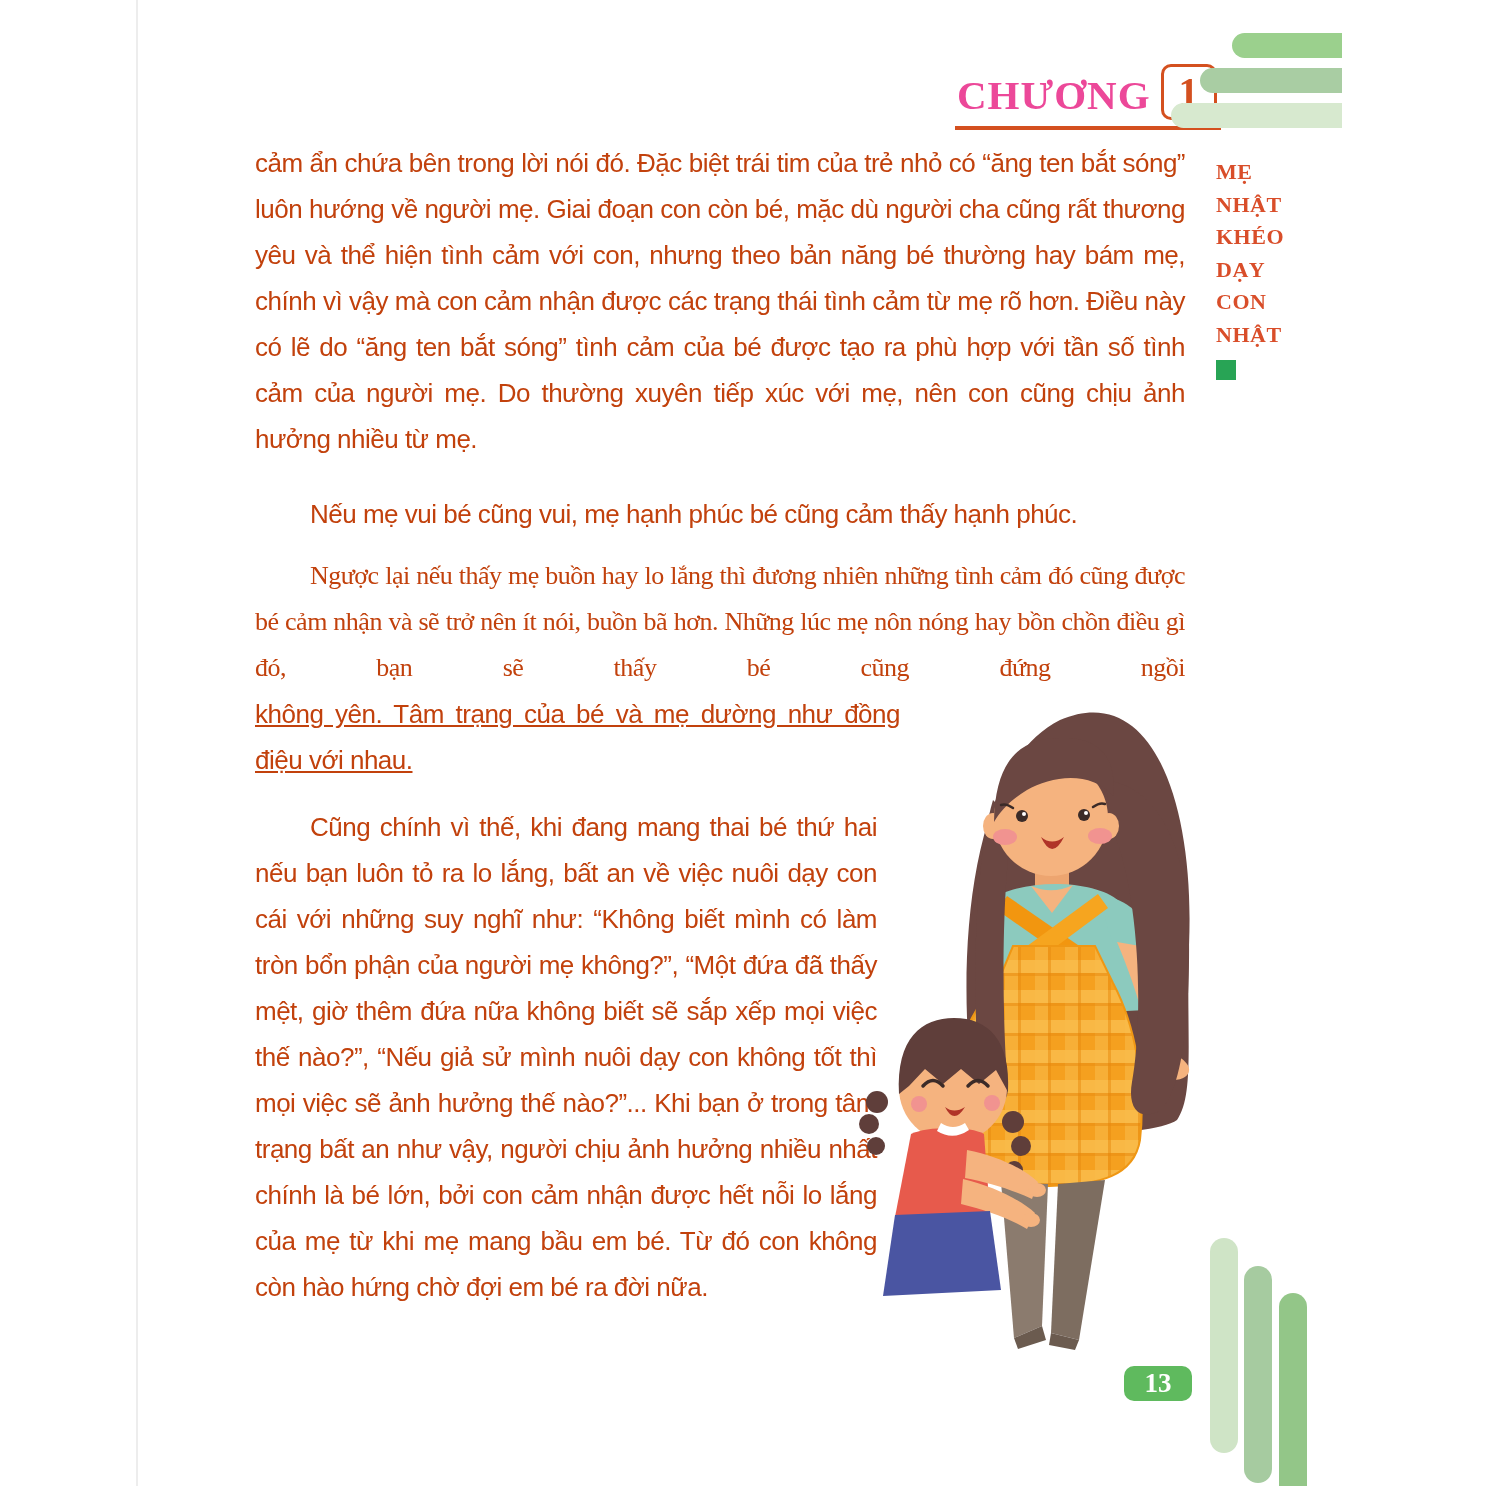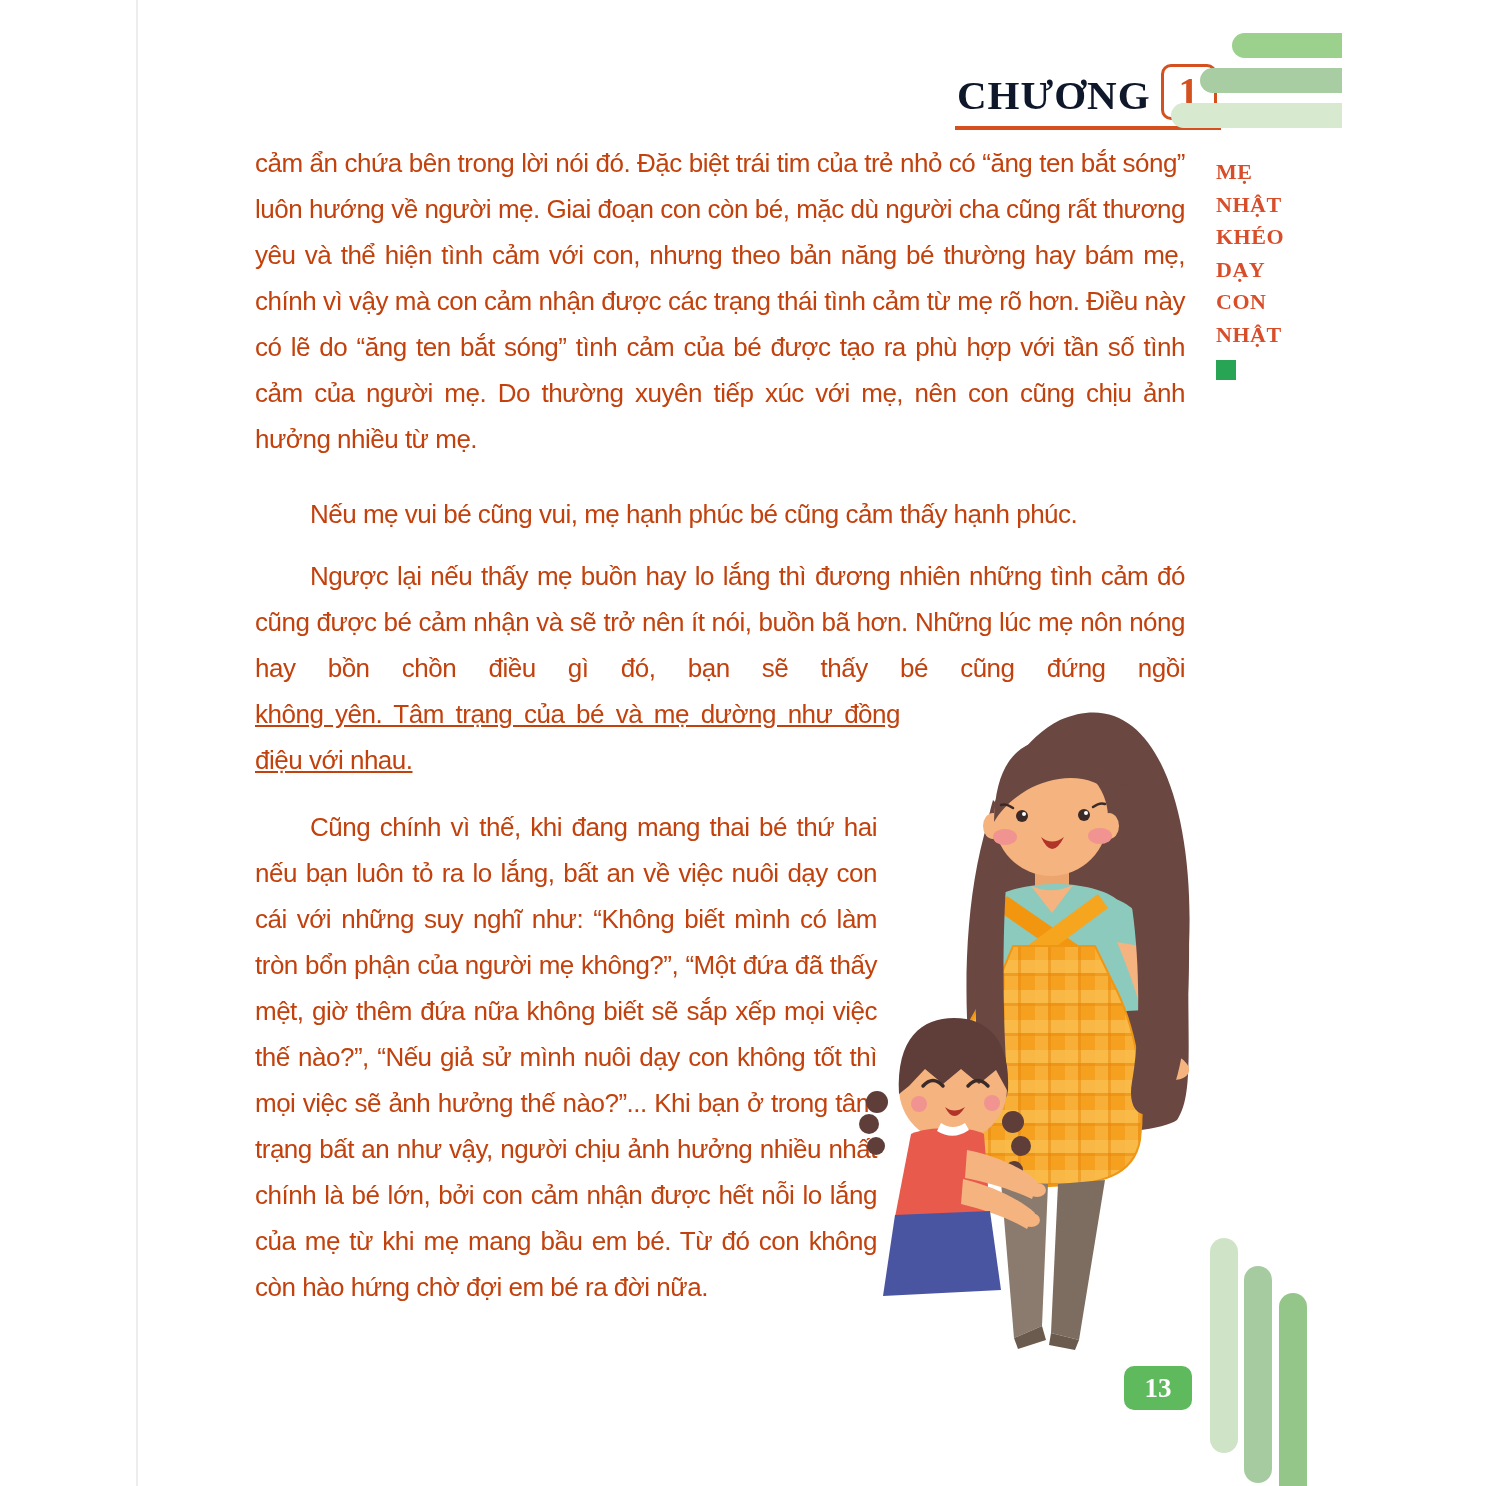--- a/index.html
+++ b/index.html
@@ -10,21 +10,21 @@
   
   .spine { position:absolute; left:136px; top:0; width:2px; height:100%;
            background:#ededed; }
 
   
   .chapter { position:absolute; left:955px; top:58px;
              display:inline-block; border-bottom:4px solid #d4501f;
              padding:0 4px 10px 2px; }
   .chapter-row { display:flex; align-items:flex-end; gap:10px; }
   .chapter-label { font-family:"Liberation Serif", serif; font-weight:bold;
-                   font-size:41px; color:#0f172a; letter-spacing:1px; line-height:1; }
+                   font-size:41px; color:#ec4899; letter-spacing:1px; line-height:1; }
   .chapter-numbox { position:relative; top:6px; width:50px; height:50px;
                     border:3px solid #d4501f; border-radius:10px;
                     display:flex; align-items:center; justify-content:center;
                     margin-bottom:2px; }
   .chapter-numbox span { font-family:"Liberation Serif", serif; font-weight:bold;
                          font-size:40px; color:#d4501f; line-height:1; }
 
   
   .bar { position:absolute; height:25px; border-radius:14px 0 0 14px; }
   .bar-top-1 { left:1232px; top:33px;  width:110px; background:#9bd08d; }
@@ -38,30 +38,30 @@
                   color:#d94e2a; letter-spacing:0.5px; }
   .sidebar-marker { width:20px; height:20px; background:#28a455; margin-top:9px; }
 
   
   .text-col { position:absolute; left:255px; top:140px; width:930px;
               color:#c2410c; font-size:26px; line-height:46px;
               letter-spacing:-0.5px; text-align:justify; }
   .text-col p { margin:0; }
   .p1  { margin-bottom:29px !important; }
   .p2  { text-indent:55px; margin-bottom:16px !important; }
-  .p3a { text-indent:55px; text-align-last:justify; }
+  .p3a { text-indent:55px; text-align-last:justify;font-family:Liberation Serif, serif; }
   .p3b { width:645px; margin-bottom:21px !important;text-decoration:underline; }
   .p4  { width:700px; text-indent:55px; }
   .wrap-spacer { float:right; width:78px; height:345px; margin-top:200px; }
 
   
   .illus { position:absolute; left:855px; top:690px; width:350px; height:665px; }
 
   
-  .page-badge { position:absolute; left:1124px; top:1366px; width:68px; height:44px;
+  .page-badge { position:absolute; left:1124px; top:1366px; width:68px; height:35px;
                 background:#5fba5e; border-radius:10px;
                 display:flex; align-items:center; justify-content:center; }
   .page-badge span { font-family:"Liberation Serif", serif; font-weight:bold;
                      font-size:27px; color:#ffffff; }
 
   
   .vbar { position:absolute; width:28px; }
   .vbar-1 { left:1210px; top:1238px; height:215px; background:#cfe4c6; border-radius:14px; }
   .vbar-2 { left:1244px; top:1266px; height:217px; background:#a6cba0; border-radius:14px; }
   .vbar-3 { left:1279px; top:1293px; height:193px; background:#93c688; border-radius:14px 14px 0 0; }

